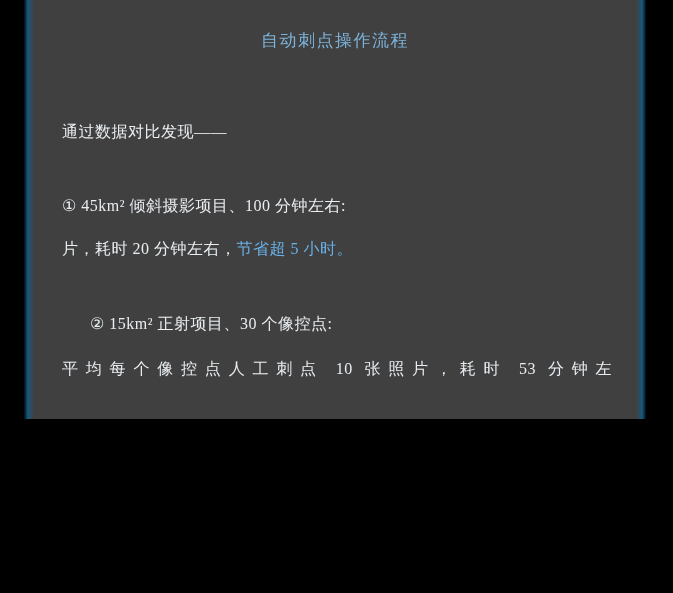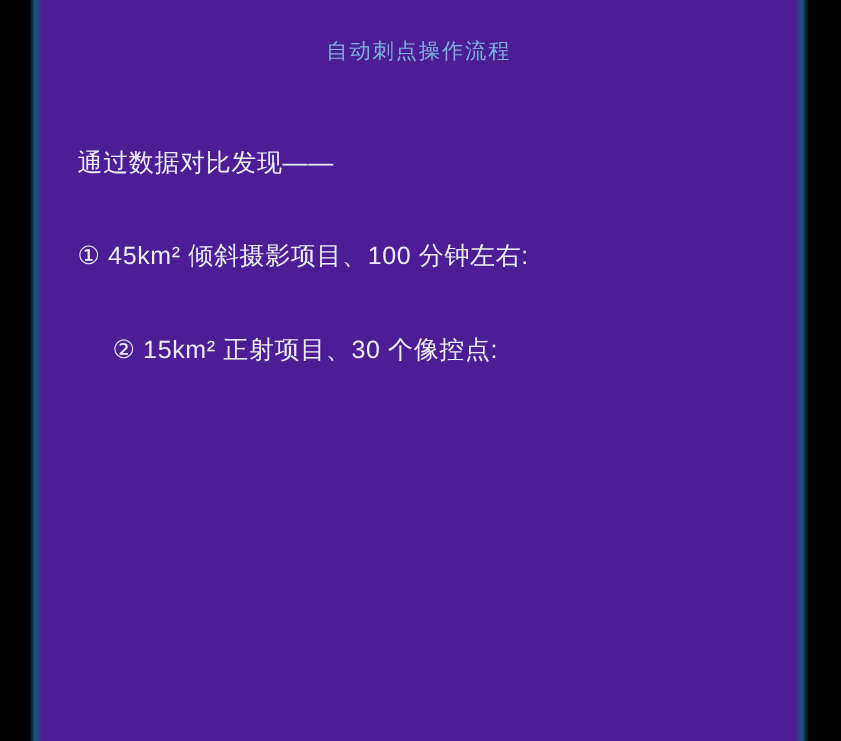--- a/index.html
+++ b/index.html
@@ -5,38 +5,39 @@
   html, body { margin: 0; padding: 0; }
   body {
     width: 673px; height: 593px;
     background: #000;
     font-family: "Liberation Sans", "DejaVu Sans", sans-serif;
     overflow: hidden;
   }
   .stage { position: relative; width: 673px; height: 593px; background: #000; }
   .panel {
     position: absolute; left: 24px; top: 0;
-    width: 622px; height: 593px;
-    background: #4c1d95;
+    width: 622px; height: 419px;
+    background: #404040;
   }
   .edge { position: absolute; top: 0; bottom: 0; width: 10px; pointer-events: none; }
   .edge-left  { left: 0;  background: linear-gradient(90deg,  #02090f 0%, #17587c 38%, rgba(5,21,33,0) 100%); }
   .edge-right { right: 0; background: linear-gradient(270deg, #02090f 0%, #17587c 38%, rgba(5,21,33,0) 100%); }
   .title {
     padding-top: 30px;
     text-align: center;
     color: #7cb3da;
     font-size: 17px;
     line-height: 22px;
     letter-spacing: 1.5px;
   }
   .content {
     padding: 0 34px 0 38px;
     color: #e9eef2;
-    font-size: 20px;
+    font-size: 16px;
+    font-family: Liberation Serif, serif;
   }
   .line { line-height: 43px; letter-spacing: 0.5px; }
   .intro { margin-top: 58px; }
   .heading-1 { margin-top: 31px; }
   .heading-2 { margin-top: 32px; margin-left: 28px; }
   .jline { text-align: justify; text-align-last: justify; word-break: normal; }
   .jline-first-1 { margin-top: 4px; }
   .jline-first-2 { margin-top: 2px; }
   .hl { color: #69b0e5; }
 </style>
@@ -49,21 +50,23 @@
     <div class="edge edge-right"></div>
 
     <div class="title">自动刺点操作流程</div>
 
     <div class="content">
 
       <div class="line intro">通过数据对比发现——</div>
 
       <div>
         <div class="line heading-1">① 45km² 倾斜摄影项目、100 分钟左右:</div>
+        <div class="line"><span>片，耗时 20 分钟左右，</span><span class="hl">节省超 5 小时。</span></div>
       </div>
 
       <div>
         <div class="line heading-2">② 15km² 正射项目、30 个像控点:</div>
+        <div class="line jline jline-first-2">平均每个像控点人工刺点 10 张照片，耗时 53 分钟左</div>
       </div>
 
     </div>
   </div>
 </div>
 
 </body></html>

